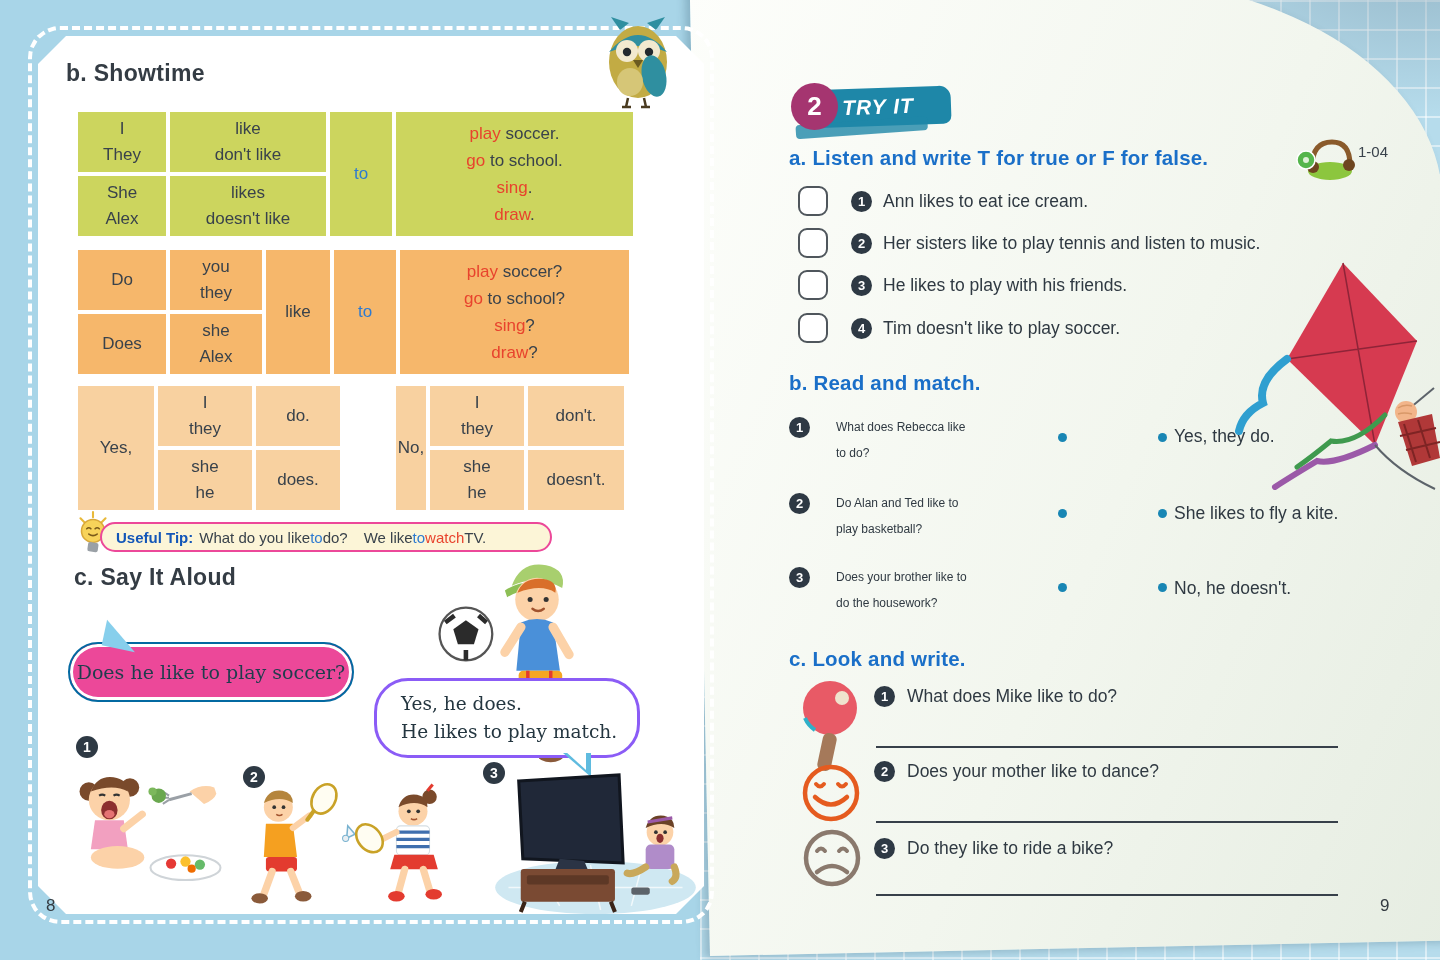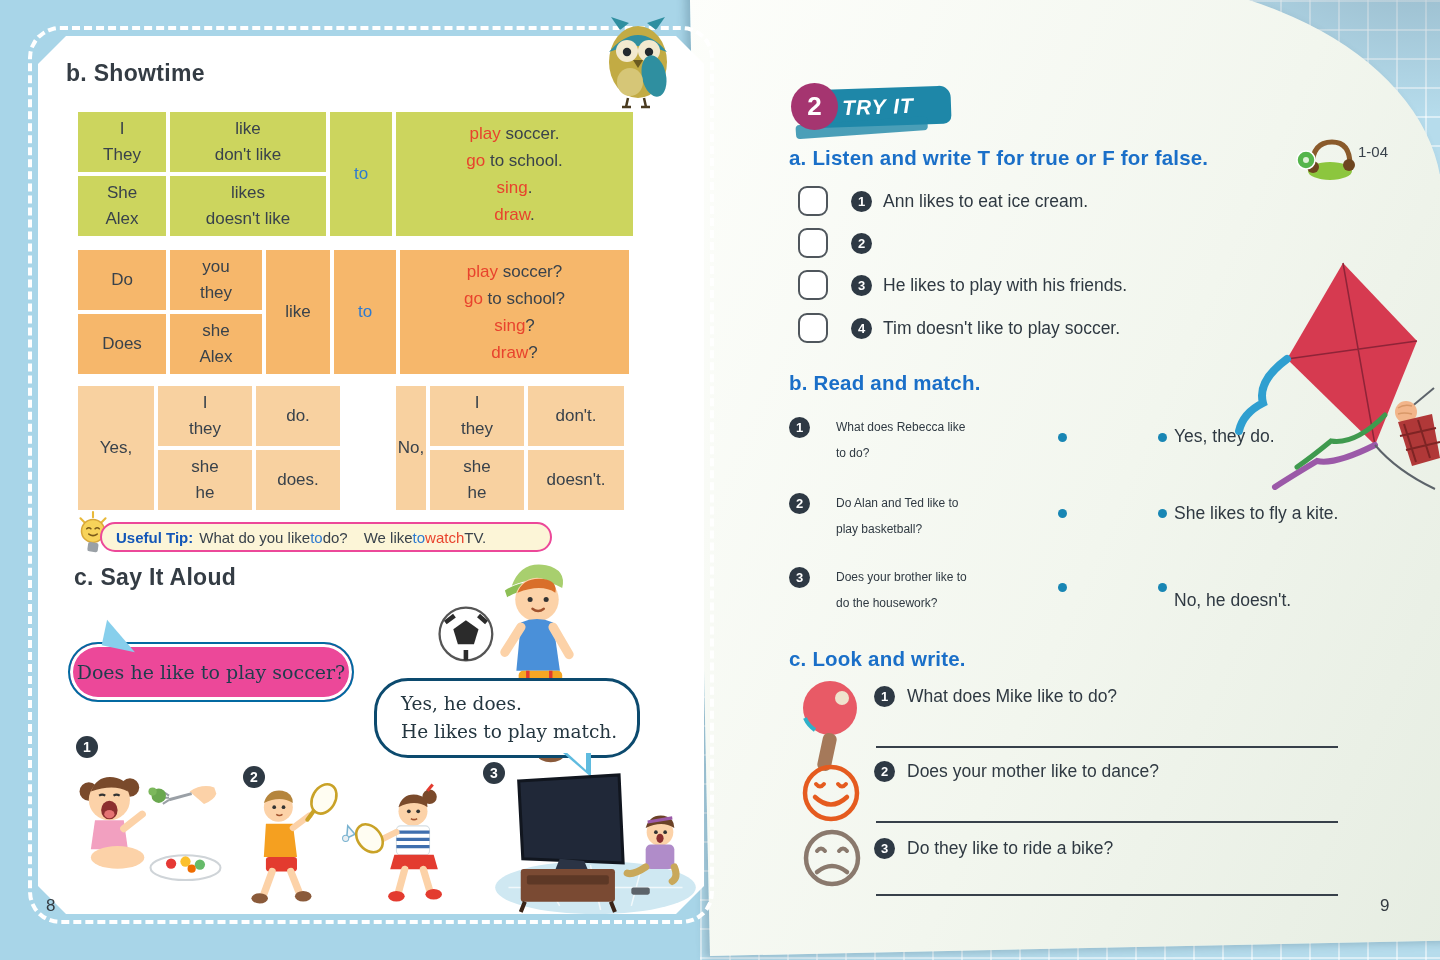--- a/index.html
+++ b/index.html
@@ -44,21 +44,21 @@
   .tipbar .lbl { color:#1356b8; font-weight:bold; margin-right:6px; }
   .tipbar .gap { margin-left:16px; }
 
   .bubble-q { left:30px; top:606px; width:286px; height:60px; background:#ec4899;
     border:2px solid #0369a1; box-shadow: inset 0 0 0 3px #ffffff; border-radius:34px;
     display:flex; align-items:center; justify-content:center;
     font-family:"DejaVu Serif", serif; font-size:19px; color:#1f3d4d; }
   .qtail { position:absolute; left:34px; top:-21px; width:0; height:0;
     border-bottom:26px solid #87cfec; border-right:34px solid transparent; transform:rotate(12deg); }
   .bubble-a { left:336px; top:642px; width:266px; height:80px; background:#ffffff;
-    border:3px solid #0c4a6e; border-radius:34px; display:flex; flex-direction:column; justify-content:center;
+    border:3px solid #8b5cf6; border-radius:34px; display:flex; flex-direction:column; justify-content:center;
     padding-left:24px; font-family:"DejaVu Serif", serif; font-size:18.5px; line-height:1.5; color:#243640; }
   .atail-b { position:absolute; bottom:-22px; right:46px; width:0; height:0;
     border-top:24px solid #5fbbdf; border-left:28px solid transparent; }
   .atail-w { position:absolute; bottom:-15px; right:51px; width:0; height:0;
     border-top:19px solid #ffffff; border-left:21px solid transparent; }
 
   .numc { width:21px; height:21px; border-radius:50%; background:#2e3944; color:#fff;
     display:flex; align-items:center; justify-content:center; font-size:13px; font-weight:bold; flex:0 0 auto; }
   .numc.big { width:22px; height:22px; font-size:14px; }
 
@@ -365,20 +365,21 @@
 <div class="abs" style="left:1358px; top:143px; font-size:15px; color:#39424b;">1-04</div>
 
 <div class="abs lrow" style="left:798px; top:185px;">
   <div class="chk"></div>
   <div class="numc">1</div>
   <div class="txt">Ann likes to eat ice cream.</div>
 </div>
 <div class="abs lrow" style="left:798px; top:227px;">
   <div class="chk"></div>
   <div class="numc">2</div>
+  <div class="txt">Her sisters like to play tennis and listen to music.</div>
 </div>
 <div class="abs lrow" style="left:798px; top:269px;">
   <div class="chk"></div>
   <div class="numc">3</div>
   <div class="txt">He likes to play with his friends.</div>
 </div>
 <div class="abs lrow" style="left:798px; top:312px;">
   <div class="chk"></div>
   <div class="numc">4</div>
   <div class="txt">Tim doesn't like to play soccer.</div>
@@ -410,21 +411,21 @@
 
 <div class="abs dot" style="left:1058px; top:433px;"></div>
 <div class="abs dot" style="left:1058px; top:509px;"></div>
 <div class="abs dot" style="left:1058px; top:583px;"></div>
 <div class="abs dot" style="left:1158px; top:433px;"></div>
 <div class="abs dot" style="left:1158px; top:509px;"></div>
 <div class="abs dot" style="left:1158px; top:583px;"></div>
 
 <div class="abs ans" style="left:1174px; top:426px;">Yes, they do.</div>
 <div class="abs ans" style="left:1174px; top:503px;">She likes to fly a kite.</div>
-<div class="abs ans" style="left:1174px; top:590px;">No, he doesn't.</div>
+<div class="abs ans" style="left:1174px; top:578px;">No, he doesn't.</div>
 
 <svg class="abs" style="left:1235px; top:255px;" width="205" height="235" viewBox="0 0 205 235">
   <path d="M108 8 L182 86 L140 190 L52 104 Z" fill="#d63a50"></path>
   <path d="M108 8 L140 190 M182 86 L52 104" stroke="#8f2438" stroke-width="1.5" fill="none"></path>
   <path d="M52 104 Q22 126 28 148 Q8 158 4 176" stroke="#2f9fd0" stroke-width="8" fill="none" stroke-linecap="round"></path>
   <path d="M140 190 Q100 210 82 206 Q52 224 40 232" stroke="#9b59a8" stroke-width="6" fill="none" stroke-linecap="round"></path>
   <path d="M150 160 Q120 190 96 186 Q74 204 62 212" stroke="#3f9a4e" stroke-width="5" fill="none" stroke-linecap="round"></path>
   <path d="M140 190 Q162 216 200 234" stroke="#5c636a" stroke-width="2" fill="none"></path>
 </svg>
 <svg class="abs" style="left:1388px; top:386px;" width="52" height="100" viewBox="0 0 52 100">

